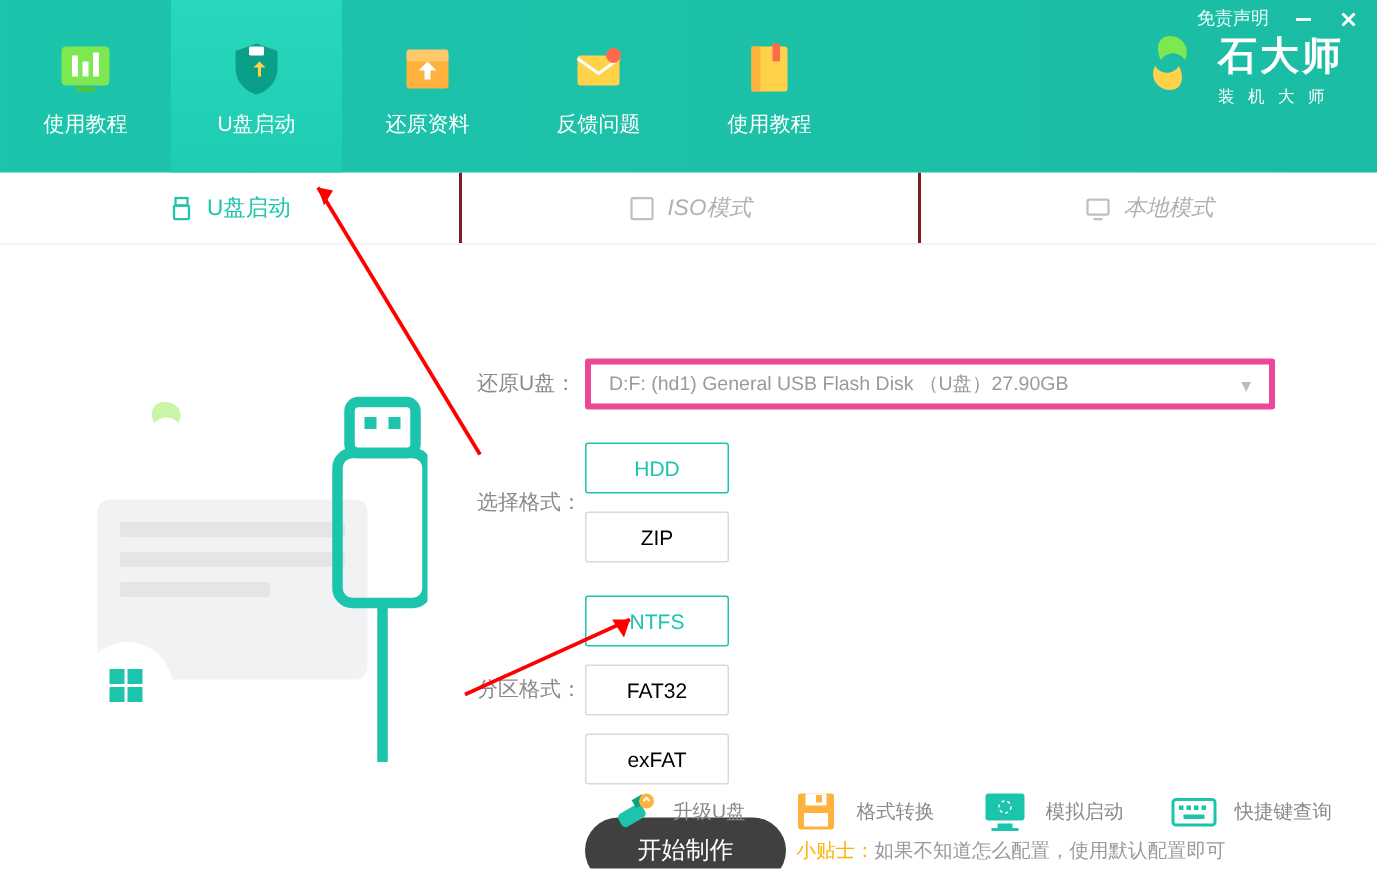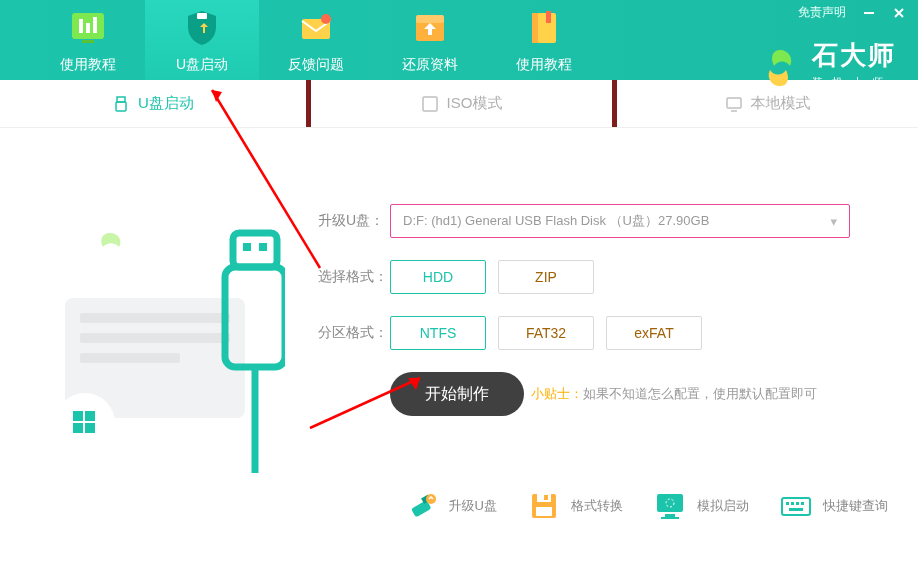--- a/index.html
+++ b/index.html
@@ -1,45 +1,45 @@
 <!DOCTYPE html>
 <html><head>
 <meta charset="utf-8">
 <style>
 * { margin: 0; padding: 0; box-sizing: border-box; font-family: "Microsoft YaHei", sans-serif; }
 body { width: 918px; height: 579px; background: #fff; overflow: hidden; position: relative; }
 
-.header { height: 80px; background: linear-gradient(to right, #1cc4ab, #1cc1a8, #1bbca4); display: flex; align-items: stretch; position: relative; padding-left: 31px; }
+.header { height: 115px; background: linear-gradient(to right, #1cc4ab, #1cc1a8, #1bbca4); display: flex; align-items: stretch; position: relative; }
 .nav { display: flex; }
 .nav-item { width: 114px; display: flex; flex-direction: column; align-items: center; justify-content: center; gap: 8px; cursor: pointer; color: #fff; font-size: 14px; position: relative; }
 .nav-item.active { background: linear-gradient(to bottom, #28d7bd, #1fccb2); }
 .nav-icon { width: 42px; height: 42px; display: flex; align-items: center; justify-content: center; }
-.brand { position: absolute; right: 22px; top: 38px; display: flex; align-items: flex-end; gap: 10px; }
+.brand { position: absolute; right: 22px; top: 20px; display: flex; align-items: flex-start; gap: 10px; }
 .brand-text { display: flex; flex-direction: column; color: #fff; }
 .brand-main { font-size: 26px; font-weight: bold; letter-spacing: 2px; }
 .brand-sub { font-size: 11px; letter-spacing: 9px; margin-top: 2px; }
 .topbar { position: absolute; right: 12px; top: 4px; display: flex; align-items: center; gap: 16px; color: #e8fffa; font-size: 12px; }
 .win-btn { width: 14px; height: 14px; display: flex; align-items: center; justify-content: center; cursor: pointer; }
 
 .subtabs { height: 48px; display: flex; border-bottom: 1px solid #eee; }
 .subtab { flex: 1; display: flex; align-items: center; justify-content: center; gap: 8px; font-size: 15px; cursor: pointer; color: #b0b0b0; }
 .subtab.active { color: #1cc4ab; }
 .subtab.first { flex: 0 0 306px; border-right: none; }
-.subtab:not(.first) { border-left: 5px solid #7f1d1d; }
+.subtab:not(.first) { border-left: 2px solid #7f1d1d; font-style: italic; }
 
 .body { position: relative; height: calc(579px - 112px - 48px); }
 .illustration { position: absolute; left: 45px; top: 65px; width: 240px; height: 280px; pointer-events: none; }
 
 .form { position: absolute; left: 318px; top: 76px; width: 560px; }
 .row { display: flex; align-items: center; margin-bottom: 22px; }
 .label { width: 72px; color: #8a8a8a; font-size: 14px; }
-.select { flex: 0 0 460px; height: 34px; border: 1px solid #ec4899; border-radius: 2px; display: flex; align-items: center; padding: 0 12px; color: #9a9a9a; font-size: 13px; font-family: "Consolas", monospace; position: relative; cursor: pointer; }
+.select { flex: 0 0 460px; height: 34px; border: 4px solid #ec4899; border-radius: 2px; display: flex; align-items: center; padding: 0 12px; color: #9a9a9a; font-size: 13px; font-family: "Consolas", monospace; position: relative; cursor: pointer; }
 .select .caret { position: absolute; right: 12px; color: #bbb; }
-.opts { display: flex; gap: 12px; }
-.opt { width: 96px; height: 34px; border: 1px solid #d9d9d9; border-radius: 2px; display: flex; align-items: center; justify-content: center; font-size: 14px; color: #a16207; cursor: pointer; }
+.opts { display: flex; gap: 12px; flex-direction: column; }
+.opt { width: 96px; height: 34px; border: 1px solid #d9d9d9; border-radius: 2px; display: flex; align-items: center; justify-content: center; font-size: 14px; color: #000000; cursor: pointer; }
 .opt.selected { border-color: #1cc4ab; color: #1cc4ab; }
 
 .start-btn { width: 134px; height: 44px; background: #404040; color: #fff; border-radius: 22px; display: flex; align-items: center; justify-content: center; font-size: 16px; cursor: pointer; margin-left: 72px; }
 .tip { color: #9a9a9a; font-size: 13px; margin-left: 7px; }
 .tip-label { color: #ffb000; }
 
 .footer { position: absolute; bottom: 22px; right: 30px; display: flex; gap: 28px; }
 .foot-item { display: flex; flex-direction: row; align-items: center; gap: 8px; cursor: pointer; color: #8a8a8a; font-size: 13px; }
 .foot-icon { width: 38px; height: 38px; display: flex; align-items: center; justify-content: center; }
 
@@ -83,36 +83,36 @@
             <path d="M20 4 L34 9 V20 C34 30 27 36 20 38 C13 36 6 30 6 20 V9 Z" fill="#0a9f87"></path>
             <rect x="15" y="6" width="10" height="6" rx="1" fill="#fff"></rect>
             <path d="M18 20 L22 16 L26 20 L23 20 L23 26 L21 26 L21 20 Z" fill="#ffd24a"></path>
           </svg>
       </div>
       <span>U盘启动</span>
     </div>
     <div class="nav-item">
       <div class="nav-icon">
         <svg width="40" height="40" viewBox="0 0 40 40">
+            <rect x="6" y="12" width="28" height="22" rx="2" fill="#ffb13d"></rect>
+            <rect x="6" y="8" width="28" height="8" rx="2" fill="#ffc96b"></rect>
+            <path d="M20 16 L26 22 L22 22 L22 28 L18 28 L18 22 L14 22 Z" fill="#fff"></path>
+          </svg>
+      </div>
+      <span>还原资料</span>
+    </div>
+    <div class="nav-item">
+      <div class="nav-icon">
+        <svg width="40" height="40" viewBox="0 0 40 40">
             <rect x="6" y="12" width="28" height="20" rx="2" fill="#ffd24a"></rect>
             <path d="M6 14 L20 24 L34 14" stroke="#fff" stroke-width="2" fill="none"></path>
             <circle cx="30" cy="12" r="5" fill="#ff6b4a"></circle>
           </svg>
       </div>
       <span>反馈问题</span>
-    </div>
-    <div class="nav-item">
-      <div class="nav-icon">
-        <svg width="40" height="40" viewBox="0 0 40 40">
-            <rect x="6" y="12" width="28" height="22" rx="2" fill="#ffb13d"></rect>
-            <rect x="6" y="8" width="28" height="8" rx="2" fill="#ffc96b"></rect>
-            <path d="M20 16 L26 22 L22 22 L22 28 L18 28 L18 22 L14 22 Z" fill="#fff"></path>
-          </svg>
-      </div>
-      <span>还原资料</span>
     </div>
     <div class="nav-item">
       <div class="nav-icon">
         <svg width="40" height="40" viewBox="0 0 40 40">
             <rect x="8" y="6" width="24" height="30" rx="2" fill="#ffd24a"></rect>
             <rect x="8" y="6" width="6" height="30" fill="#ffb13d"></rect>
             <rect x="22" y="4" width="5" height="12" fill="#ff6b4a"></rect>
           </svg>
       </div>
       <span>使用教程</span>
@@ -175,21 +175,21 @@
       <rect x="28" y="0" width="44" height="34" rx="6" fill="none" stroke="#1cc4ab" stroke-width="7"></rect>
       <rect x="38" y="10" width="8" height="8" fill="#1cc4ab"></rect>
       <rect x="54" y="10" width="8" height="8" fill="#1cc4ab"></rect>
       <rect x="20" y="34" width="60" height="100" rx="10" fill="none" stroke="#1cc4ab" stroke-width="7"></rect>
       <line x1="50" y1="134" x2="50" y2="240" stroke="#1cc4ab" stroke-width="7"></line>
     </g>
   </svg>
 
   <div class="form">
     <div class="row">
-      <span class="label">升级U盘：</span>
+      <span class="label">还原U盘：</span>
       <div class="select">
         <span>D:F: (hd1) General USB Flash Disk （U盘）27.90GB</span>
         <span class="caret">▾</span>
       </div>
     </div>
     <div class="row">
       <span class="label">选择格式：</span>
       <div class="opts">
         <div class="opt selected">HDD</div>
         <div class="opt">ZIP</div>

